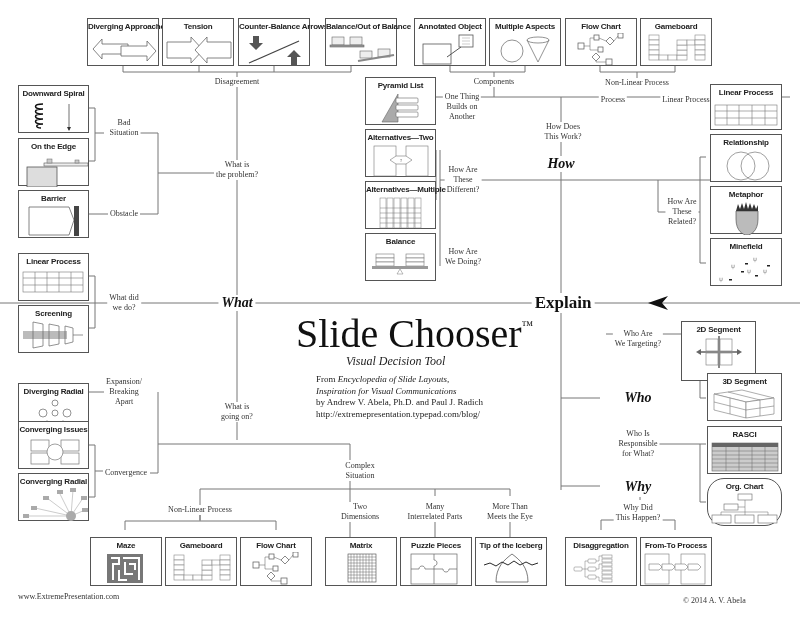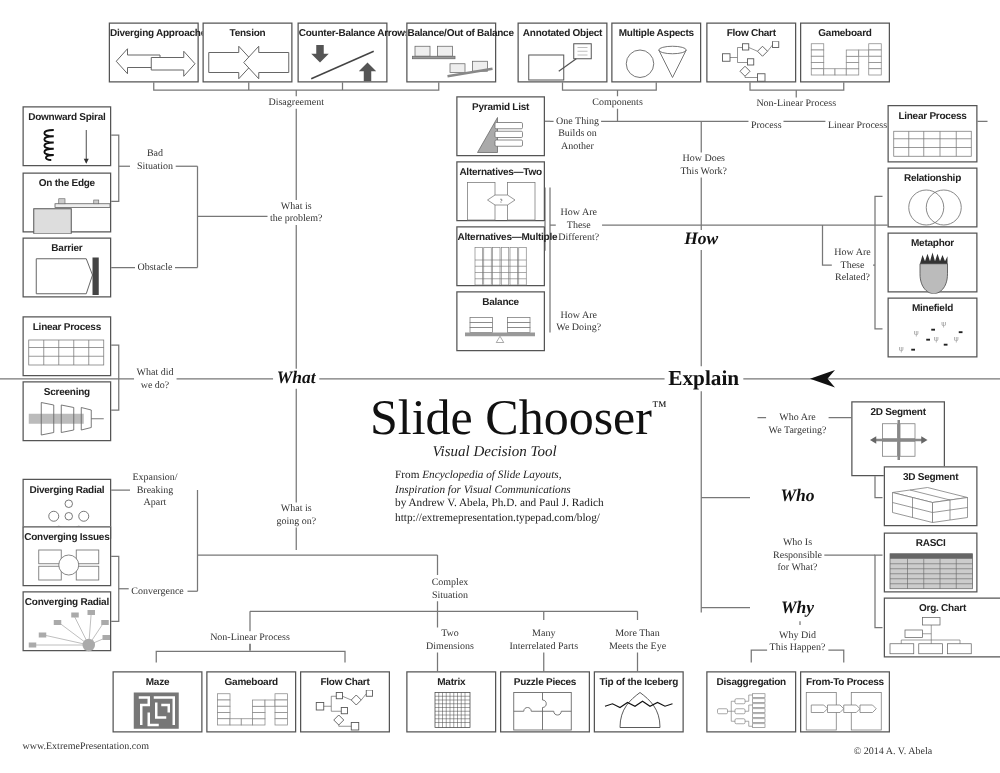--- a/index.html
+++ b/index.html
@@ -101,21 +101,21 @@
   <div><span>From</span> <i>Encyclopedia of Slide Layouts,</i></div>
   <div><i>Inspiration for Visual Communications</i></div>
   <div>by Andrew V. Abela, Ph.D. and Paul J. Radich</div>
   <div>http://extremepresentation.typepad.com/blog/</div>
 </div>
 <div class="foot" style="left:18px; top:592px;">www.ExtremePresentation.com</div>
 <div class="foot" style="left:683px; top:596px;">© 2014  A. V. Abela</div>
 
 <div class="explain" style="left:563px; top:303px;">Explain</div>
 <div class="bigq" style="left:237px; top:303px;">What</div>
-<div class="bigq" style="left:561px; top:192px;">How</div>
+<div class="bigq" style="left:561px; top:164px;">How</div>
 <div class="bigq" style="left:638px; top:398px;">Who</div>
 <div class="bigq" style="left:638px; top:487px;">Why</div>
 
 <div class="lbl" style="left:237px; top:82px;">Disagreement</div>
 <div class="lbl" style="left:237px; top:170px;">
     <div>What is</div>
     <div>the problem?</div>
   </div>
 <div class="lbl" style="left:124px; top:128px;">
     <div>Bad</div>
@@ -549,21 +549,21 @@
         <line x1="4" y1="18" x2="70" y2="18"></line>
         <line x1="4" y1="22" x2="70" y2="22"></line>
         <line x1="4" y1="26" x2="70" y2="26"></line>
         <line x1="18" y1="6" x2="18" y2="30"></line>
         <line x1="31" y1="6" x2="31" y2="30"></line>
         <line x1="44" y1="6" x2="44" y2="30"></line>
         <line x1="57" y1="6" x2="57" y2="30"></line>
       </g>
     </svg>
 </div>
-<div class="box" style="left:707px;top:478px;width:94px;height:48px;">
+<div class="box" style="left:707px;top:478px;width:75px;height:48px;border-radius:17px;">
   <div class="ttl">Org. Chart</div>
   <svg width="75" height="34">
       <g fill="#fff" stroke="#666" stroke-width="0.6">
         <rect x="30" y="1" width="14" height="6"></rect>
         <rect x="16" y="11" width="14" height="6"></rect>
         <rect x="4" y="22" width="19" height="8"></rect>
         <rect x="27" y="22" width="19" height="8"></rect>
         <rect x="50" y="22" width="19" height="8"></rect>
       </g>
       <g stroke="#666" stroke-width="0.5" fill="none">

